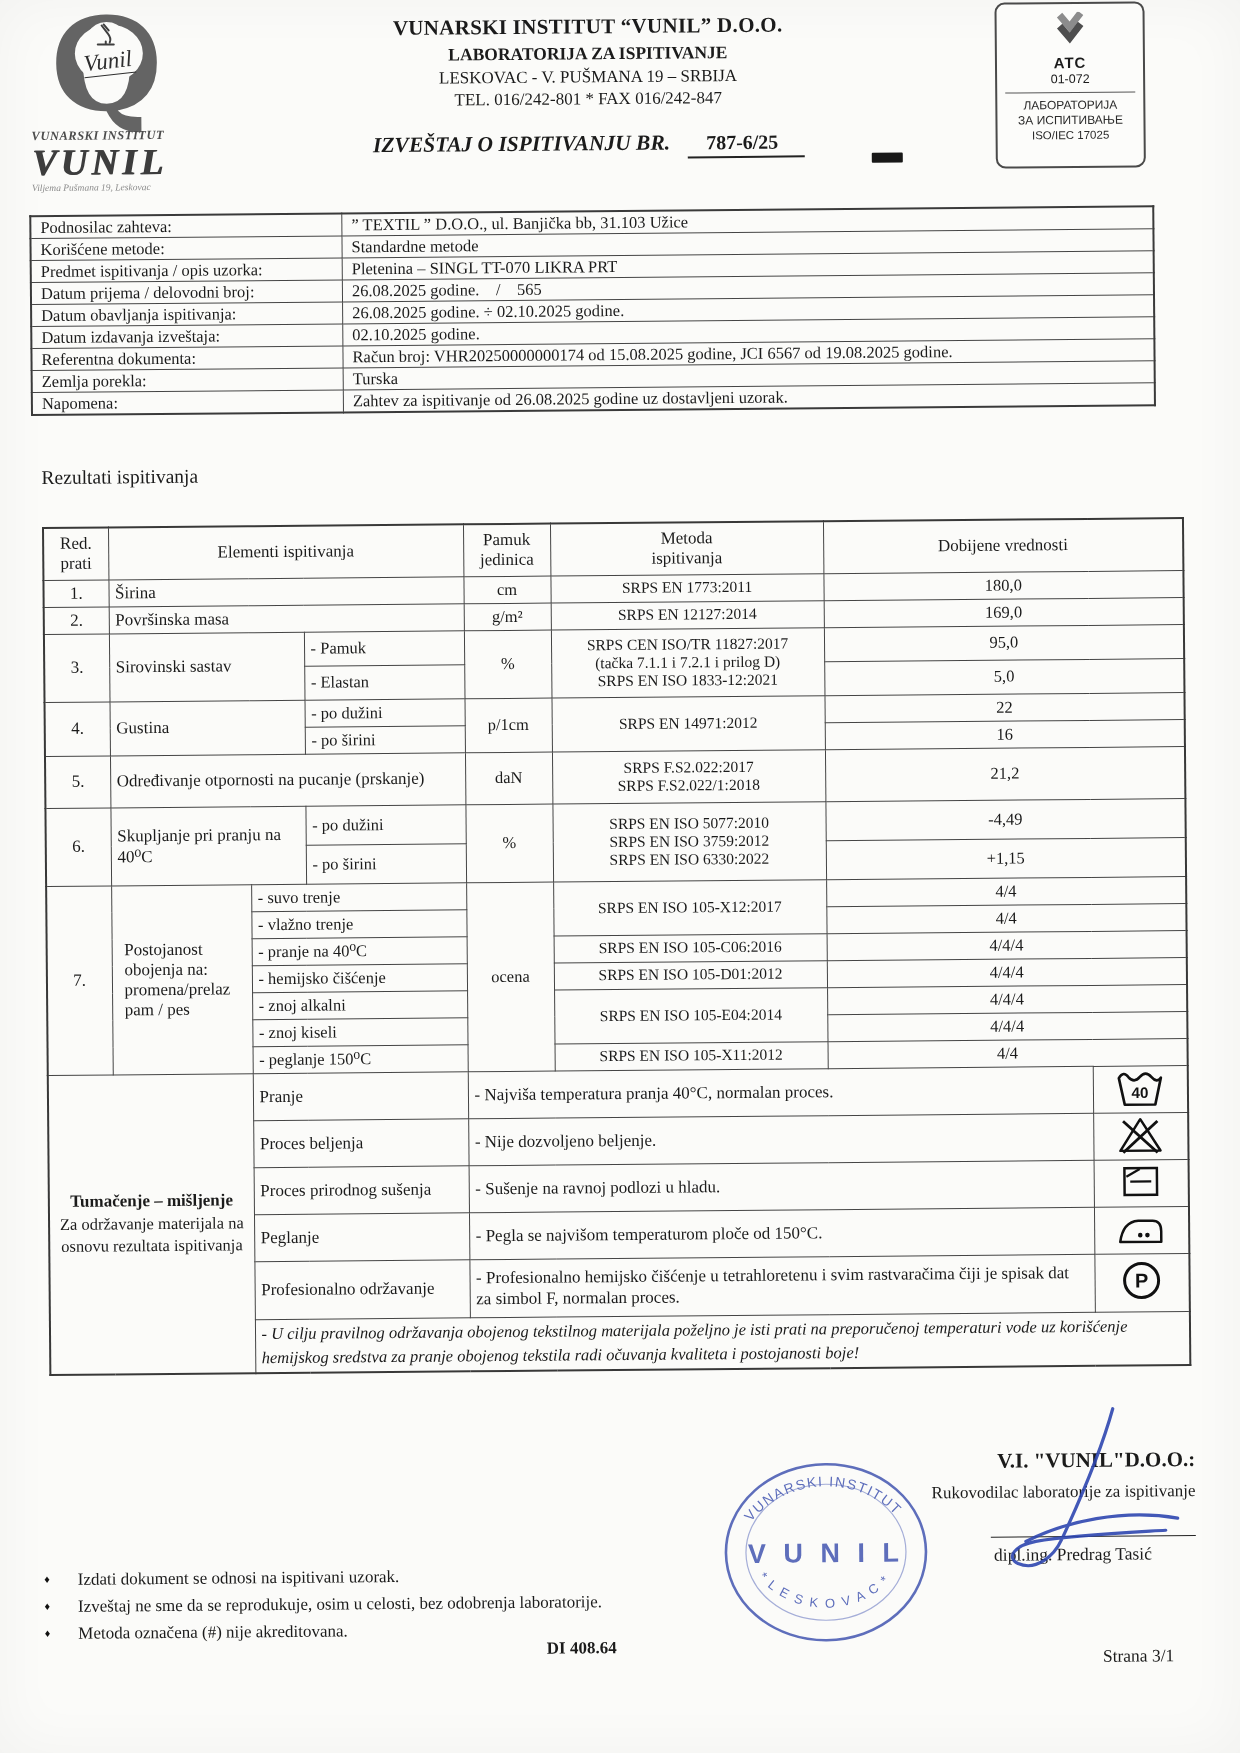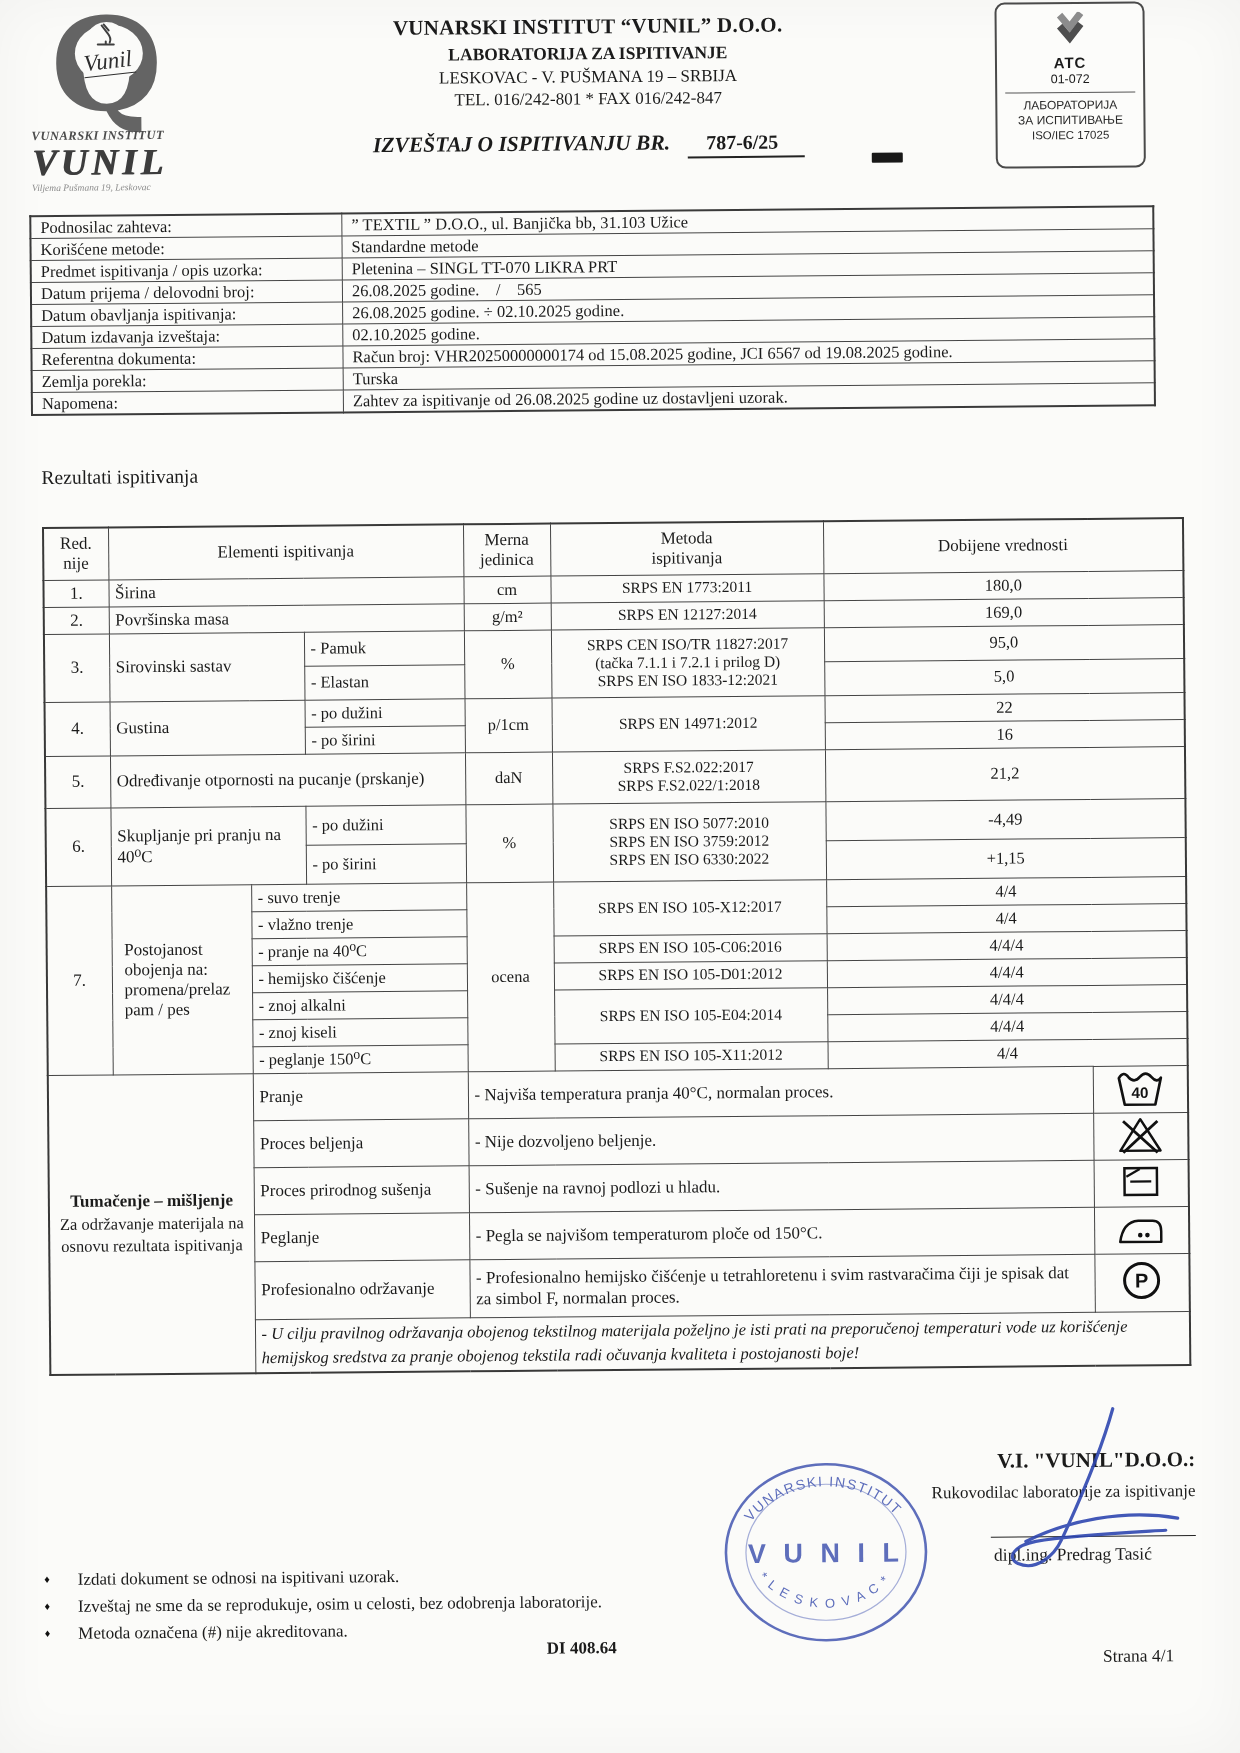--- a/index.html
+++ b/index.html
@@ -185,23 +185,23 @@
           <col style="width:55px">
           <col style="width:160px">
       <col style="width:87px">
           <col style="width:273px">
           <col style="width:265px">
           <col style="width:95px">
     </colgroup>
     <thead>
       <tr class="h52">
         <th class="pre">Red.
-nije</th>
+prati</th>
         <th colspan="3">Elementi ispitivanja</th>
-        <th class="pre">Merna
+        <th class="pre">Pamuk
 jedinica</th>
         <th class="pre">Metoda
 ispitivanja</th>
         <th colspan="2">Dobijene vrednosti</th>
       </tr>
     </thead>
     <tbody>
       <tr class="h27">
         <td class="cnum">1.</td>
         <td colspan="3" class="celem">Širina</td>
@@ -397,16 +397,16 @@
     </svg>
   </div>
 
   <ul class="abs bullets">
     <li><span class="diamond">♦</span><span>Izdati dokument se odnosi na ispitivani uzorak.</span></li>
     <li><span class="diamond">♦</span><span>Izveštaj ne sme da se reprodukuje, osim u celosti, bez odobrenja laboratorije.</span></li>
     <li><span class="diamond">♦</span><span>Metoda označena (#) nije akreditovana.</span></li>
   </ul>
 
   <div class="abs doccode">DI 408.64</div>
-  <div class="abs pagenum">Strana 4/1</div>
+  <div class="abs pagenum">Strana 3/1</div>
 
  </div>
 </div>
 
 </body></html>

